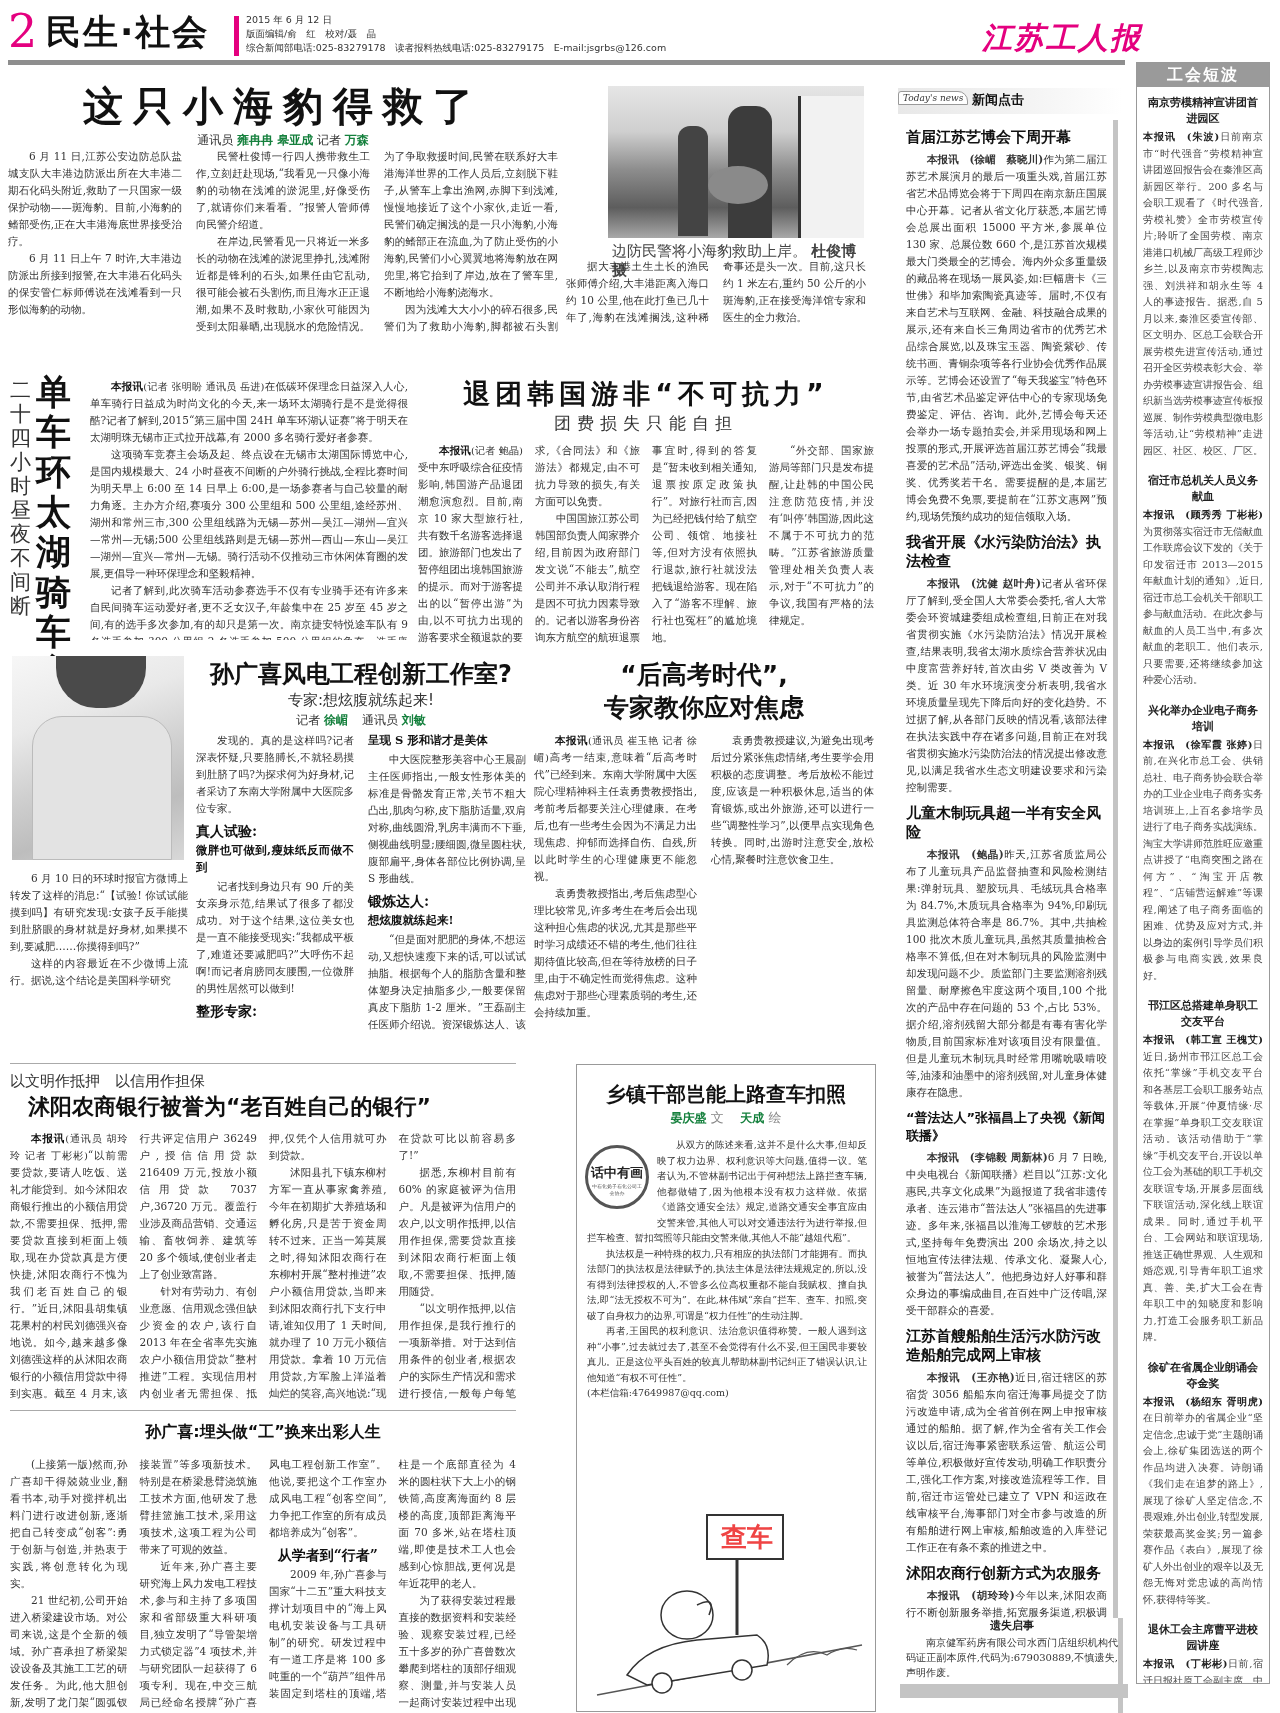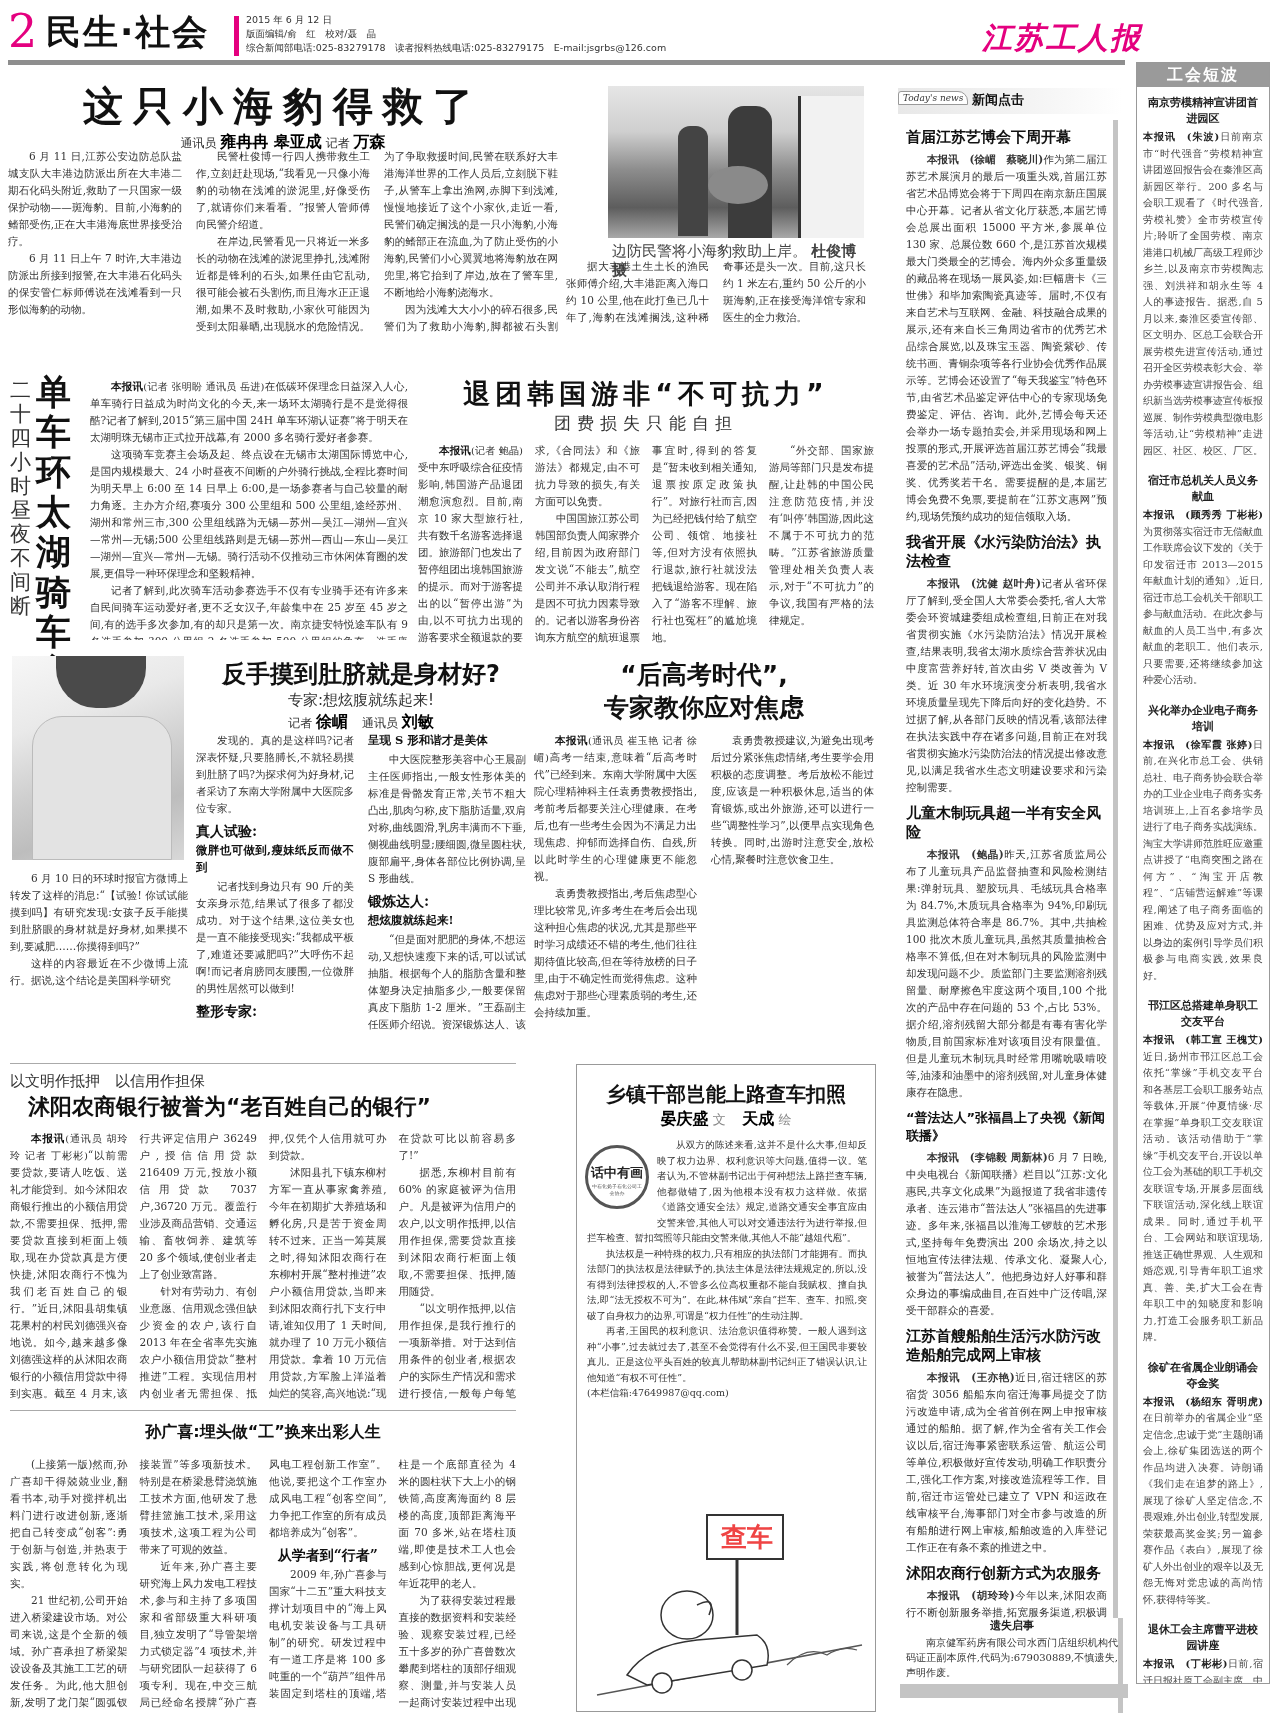--- a/index.html
+++ b/index.html
@@ -7,21 +7,21 @@
 body{font-family:"DejaVu Sans","Liberation Sans",sans-serif;color:#222;position:relative}
 .abs{position:absolute}
 .txt{font-family:"DejaVu Serif","Liberation Serif",serif;font-size:10.5px;line-height:17px;color:#333;text-align:justify;overflow:hidden}
 .txt p{text-indent:2em}
 .cols2{column-count:2;column-gap:14px}
 .cols3{column-count:3;column-gap:14px}
 .cols4{column-count:4;column-gap:12px}
 .hl{font-family:"DejaVu Sans","Liberation Sans",sans-serif;font-weight:bold;color:#111;text-align:center}
 .sub{font-family:"DejaVu Sans","Liberation Sans",sans-serif;color:#333;text-align:center}
 .byline{font-size:12px;text-align:center;color:#333}
-.byline b{font-weight:bold;color:#000000;font-size:16px}
+.byline b{font-weight:bold;color:#15803d;font-size:12px}
 .lead{font-weight:bold;color:#111}
 .sh{font-weight:bold;font-size:14px;color:#111;margin:6px 0 2px;text-indent:0!important}
 .pic{background:linear-gradient(135deg,#d8d8d8,#9a9a9a 40%,#b8b8b8 70%,#6c6c6c)}
 .rule{background:#999}
 .side-item{margin-bottom:14px}
 .side-item h4{font-family:"DejaVu Sans",sans-serif;font-size:11px;font-weight:bold;color:#222;text-align:center;margin-bottom:2px;line-height:16px}
 .side-item .t{font-family:"DejaVu Serif",serif;font-size:10px;line-height:16.5px;color:#444;text-align:justify}
 .side-item .t b{color:#222}
 .nc h3{font-family:"DejaVu Sans",sans-serif;font-size:15px;font-weight:bold;color:#111;margin:8px 0 4px}
 .nc .t{font-family:"DejaVu Serif",serif;font-size:10.5px;line-height:17px;color:#333;text-align:justify;text-indent:2em}
@@ -92,21 +92,21 @@
 
 <div class="abs" style="left:12px;top:656px;width:172px;height:204px;background:linear-gradient(160deg,#f7f7f7 0%,#e9e9e9 30%,#cfcfcf 55%,#bdbdbd 75%,#d8d8d8 100%);">
   <div class="abs" style="left:44px;top:0;width:90px;height:52px;background:#4a4a4a;border-radius:0 0 40px 40px;"></div>
   <div class="abs" style="left:20px;top:60px;width:140px;height:144px;background:#e3e3e3;border-radius:30px 30px 0 0;border:1px solid #bbb;"></div>
 </div>
 <div class="abs txt" style="left:10px;top:870px;width:178px;height:170px;">
   <p>6 月 10 日的环球时报官方微博上转发了这样的消息:“【试验! 你试试能摸到吗】有研究发现:女孩子反手能摸到肚脐眼的身材就是好身材,如果摸不到,要减肥……你摸得到吗?”</p>
   <p>这样的内容最近在不少微博上流行。据说,这个结论是美国科学研究</p>
 </div>
 <div class="abs" style="left:196px;top:654px;width:330px;height:386px;">
-  <div class="hl" style="font-size:24px;line-height:32px;margin-top:4px;">反手摸到肚脐就是身材好?</div>
+  <div class="hl" style="font-size:24px;line-height:32px;margin-top:4px;">孙广喜风电工程创新工作室?</div>
   <div class="sub" style="font-size:15px;line-height:20px;">专家:想炫腹就练起来!</div>
   <div class="byline" style="margin-top:2px;">
     <span style="font-family:'DejaVu Serif',serif;">记者</span>
     <b>徐嵋</b>
     <span style="font-family:'DejaVu Serif',serif;margin-left:10px;">通讯员</span>
     <b>刘敏</b>
   </div>
   <div class="txt cols2" style="position:absolute;left:0;top:78px;width:330px;height:306px;column-fill:auto;">
     <p>发现的。真的是这样吗?记者深表怀疑,只要胳膊长,不就轻易摸到肚脐了吗?为探求何为好身材,记者采访了东南大学附属中大医院多位专家。</p>
     <div class="sh">真人试验:</div>

